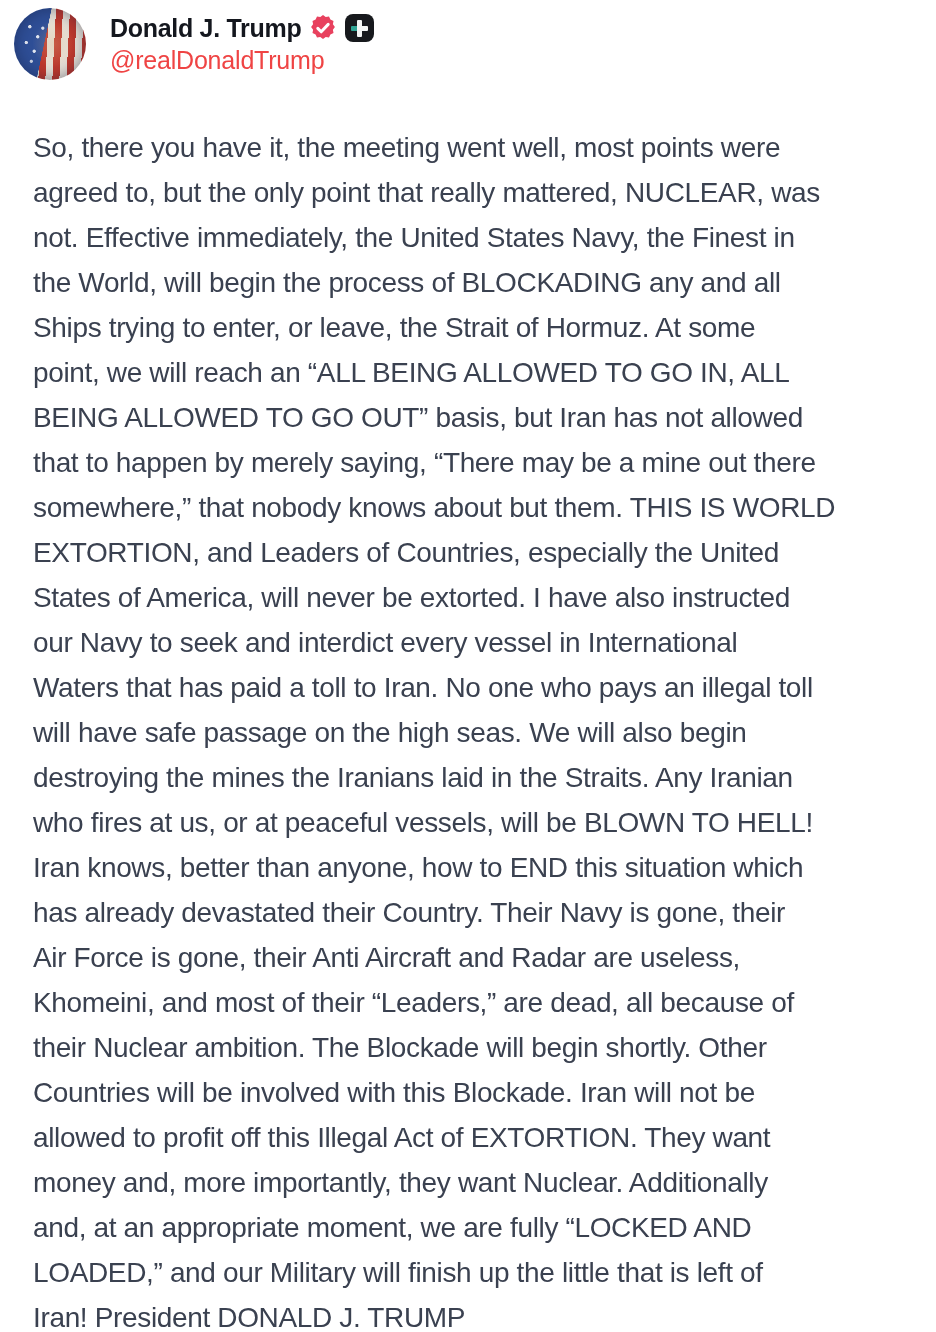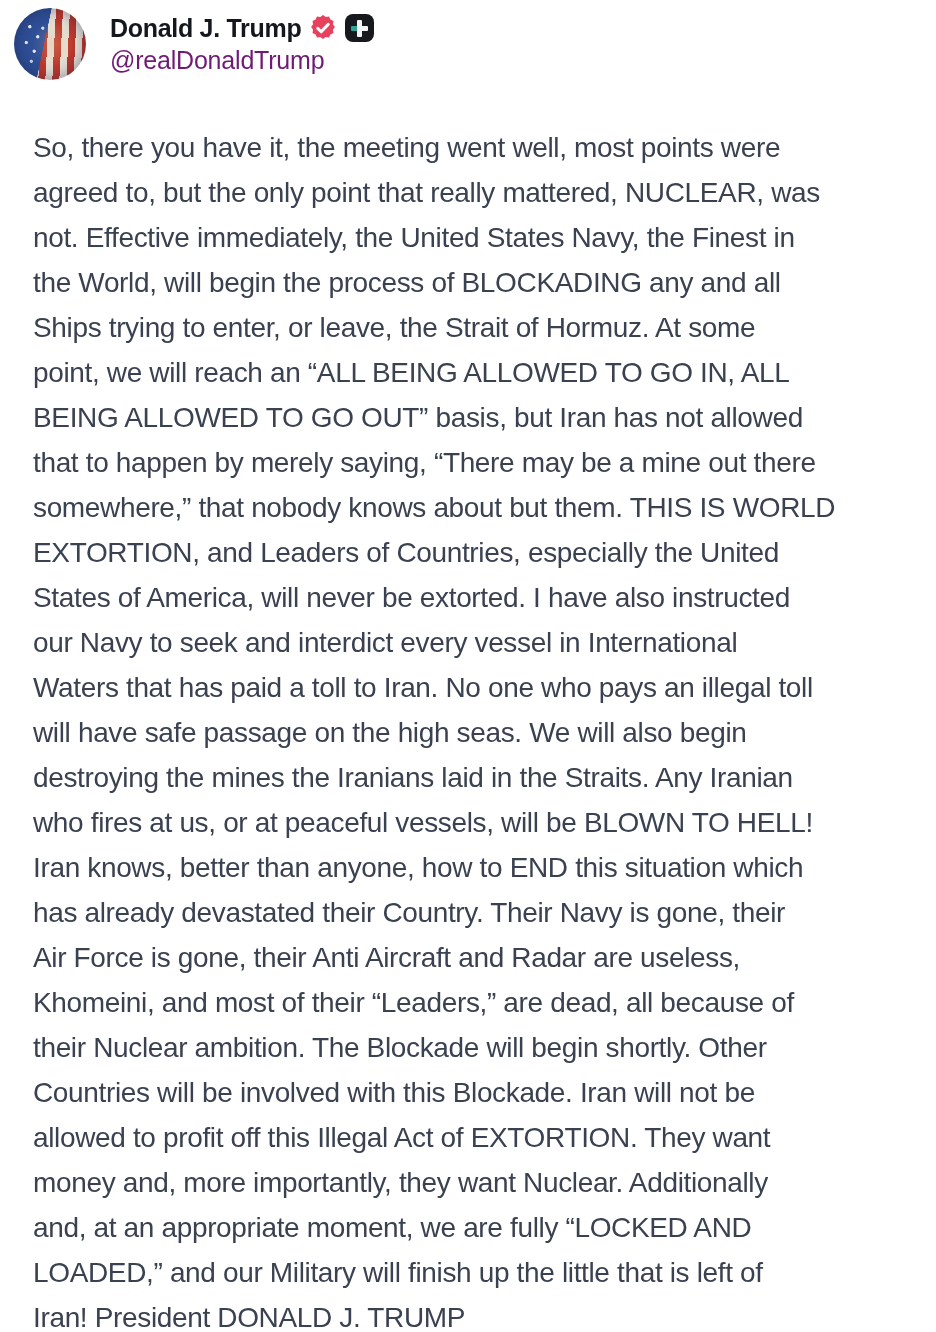--- a/index.html
+++ b/index.html
@@ -88,21 +88,21 @@
     background: #f4f6f5;
   }
 
   .handle {
     position: absolute;
     left: 110px;
     top: 46px;
     font-size: 25px;
     font-weight: 400;
     letter-spacing: -0.2px;
-    color: #701a75;
+    color: #ef4444;
     white-space: nowrap;
     cursor: pointer;
   }
 
   
   .body-text {
     position: absolute;
     left: 33px;
     top: 125px;
     right: 6px;

